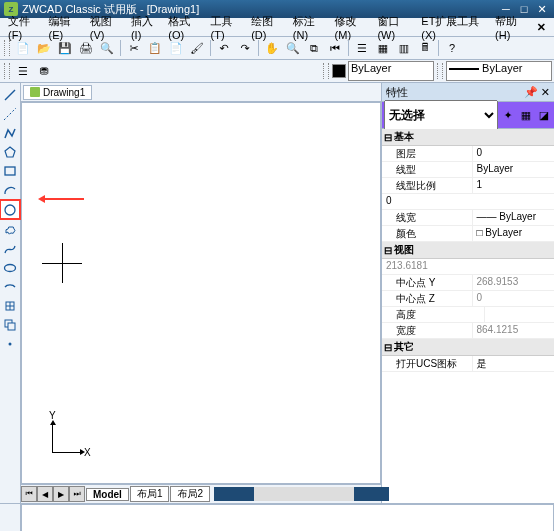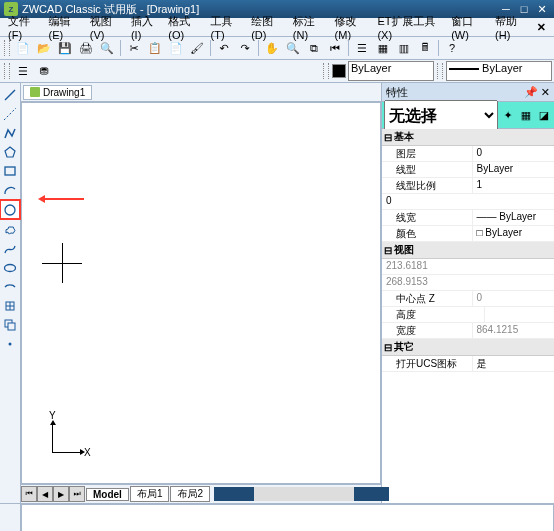--- a/index.html
+++ b/index.html
@@ -37,26 +37,26 @@
 .ucs .ylabel{position:absolute;left:-3px;bottom:32px}
 .ucs .xlabel{position:absolute;left:32px;bottom:-5px}
 .ucs .yarrow{position:absolute;left:-2px;bottom:28px;width:0;height:0;border-left:3px solid transparent;border-right:3px solid transparent;border-bottom:5px solid #000}
 .ucs .xarrow{position:absolute;left:28px;bottom:-2px;width:0;height:0;border-top:3px solid transparent;border-bottom:3px solid transparent;border-left:5px solid #000}
 .sheettabs{height:18px;background:#eef3f9;border-top:1px solid #a8b8cc;display:flex;align-items:center;font-size:10px}
 .sheettabs .navbtn{width:14px;height:14px;border:1px solid #888;background:#ddd;display:flex;align-items:center;justify-content:center;cursor:pointer;font-size:8px}
 .sheettabs .stab{padding:0 6px;border:1px solid #888;background:#fff;margin-left:1px;cursor:pointer}
 .sheettabs .hscroll{flex:1;height:14px;background:#ddd;margin-left:4px;position:relative}
 .sheettabs .hscroll .thumb{position:absolute;height:100%;background:#1e4a74;left:0;width:40px}
 .sheettabs .hscroll .thumb2{position:absolute;height:100%;background:#1e4a74;left:140px;width:35px}
-.proppanel{width:172px;background:#5eead4;border-left:1px solid #a8b8cc;display:flex;flex-direction:column;font-size:11px}
+.proppanel{width:172px;background:#8b5cf6;border-left:1px solid #a8b8cc;display:flex;flex-direction:column;font-size:11px}
 .proppanel .phead{height:18px;background:#d0e0f0;border-bottom:1px solid #a8b8cc;display:flex;align-items:center;padding:0 4px}
 .proppanel .phead .ptitle{flex:1}
 .proppanel .phead .pbtns span{cursor:pointer;margin-left:3px}
 .proppanel .psel{height:22px;display:flex;align-items:center;padding:2px;gap:2px;border-bottom:1px solid #a8b8cc}
-.proppanel .psel select{flex:1;font-size:16px;font-weight:bold;height:30px}
+.proppanel .psel select{flex:1;font-size:12px;font-weight:bold;height:30px}
 .proppanel .psel .picon{width:16px;height:16px;display:flex;align-items:center;justify-content:center;cursor:pointer;font-size:11px}
 .propgrid{flex:1;overflow-y:auto;background:#fff;font-size:10px}
 .propgrid .pgroup{background:#e8e8e8;font-weight:bold;padding:1px 2px;border-bottom:1px solid #ccc;display:flex;align-items:center}
 .propgrid .pgroup .exp{width:10px;display:inline-block;cursor:pointer}
 .propgrid .prow{display:flex;border-bottom:1px solid #eee;height:15px}
 .propgrid .prow .pk{width:50%;padding:1px 2px 1px 14px;border-right:1px solid #eee;overflow:hidden;white-space:nowrap}
 .propgrid .prow .pv{width:50%;padding:1px 4px;background:#fff;overflow:hidden;white-space:nowrap}
 .propgrid .prow .pv.ro{color:#888}
 .cmdarea{height:140px;border-top:1px solid #a8b8cc;display:flex}
 .cmdarea .cmdside{width:20px;background:#eef3f9;border-right:1px solid #a8b8cc;display:flex;flex-direction:column;align-items:center;padding-top:2px;writing-mode:vertical-rl;font-size:10px;gap:2px}
@@ -82,22 +82,22 @@
 <div class="menubar">
   <span>文件(F)</span>
   <span>编辑(E)</span>
   <span>视图(V)</span>
   <span>插入(I)</span>
   <span>格式(O)</span>
   <span>工具(T)</span>
   <span>绘图(D)</span>
   <span>标注(N)</span>
   <span>修改(M)</span>
+  <span>窗口(W)</span>
   <span>ET扩展工具(X)</span>
-  <span>窗口(W)</span>
   <span>帮助(H)</span>
   <span class="closex">✕</span>
 </div>
 
 <div class="toolbar">
   <div class="handle"></div>
   <div class="tbtn">📄</div>
   <div class="tbtn">📂</div>
   <div class="tbtn">💾</div>
   <div class="tbtn">🖨</div>
@@ -288,20 +288,21 @@
         </div>
         <div class="prow">
           <div class="pk">颜色</div>
           <div class="pv">□ ByLayer</div>
         </div>
         <div class="pgroup"><span class="exp">⊟</span>视图</div>
         <div class="prow">
           <div class="pv ro">213.6181</div>
         </div>
         <div class="prow">
+          <div class="pk">中心点 Y</div>
           <div class="pv ro">268.9153</div>
         </div>
         <div class="prow">
           <div class="pk">中心点 Z</div>
           <div class="pv ro">0</div>
         </div>
         <div class="prow">
           <div class="pk">高度</div>
         </div>
         <div class="prow">

